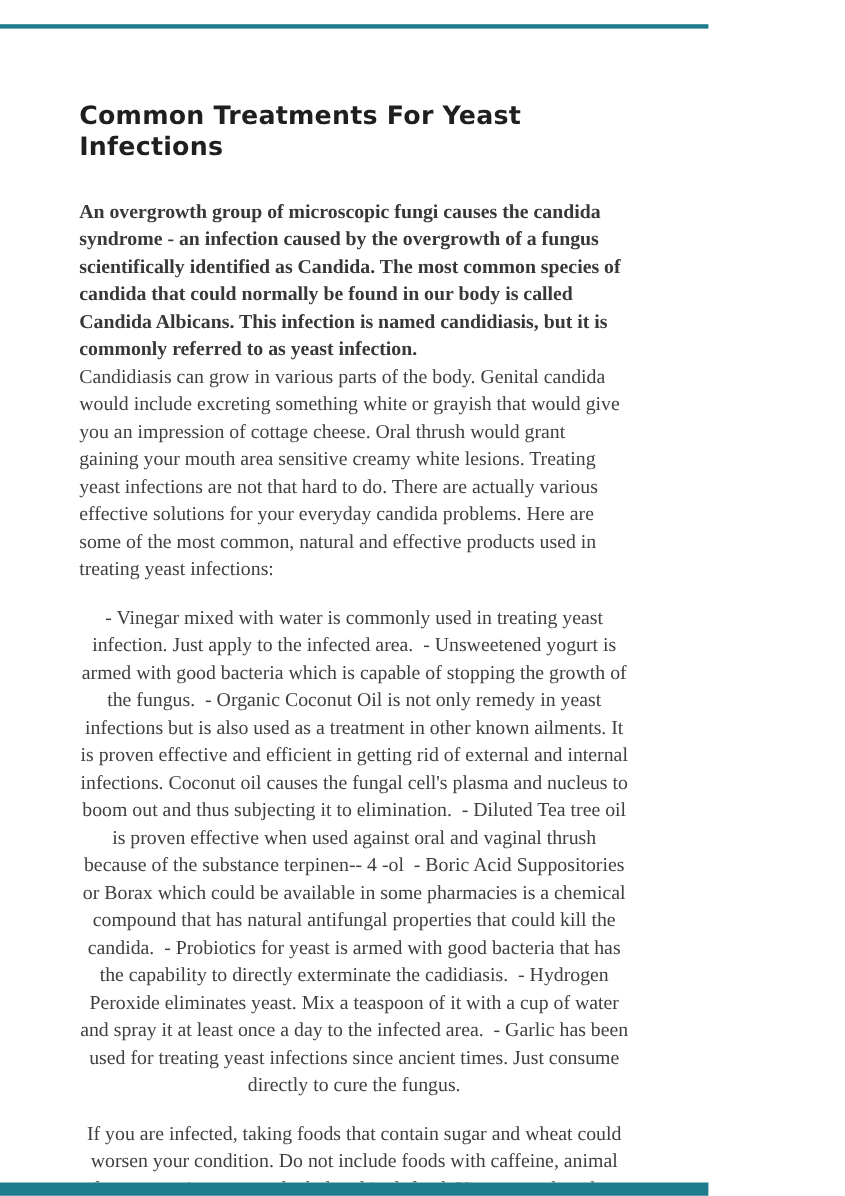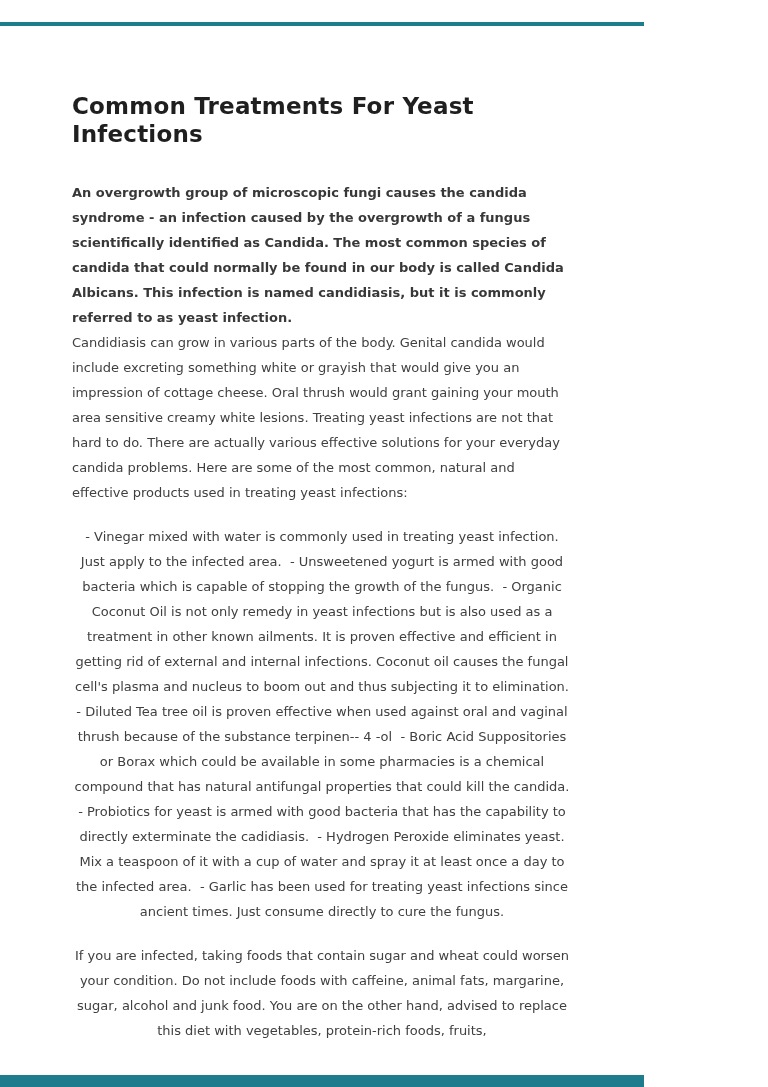--- a/index.html
+++ b/index.html
@@ -45,24 +45,25 @@
   h1.doc-title {
     margin: 0 0 32px 0;
     font-size: 23px;
     line-height: 28px;
     font-weight: bold;
     color: var(--heading);
     letter-spacing: 0.2px;
   }
   p.para {
     margin: 0;
-    font-size: 13px;
+    font-size: 18px;
     line-height: 25px;
     color: var(--text);
     white-space: pre-wrap;
+    font-family: Liberation Serif, serif;
   }
   p.para.lead {
     font-weight: bold;
     color: #383838;
   }
   p.para.gap {
     margin-top: 19px;
     text-align: center;
   }
 </style>

